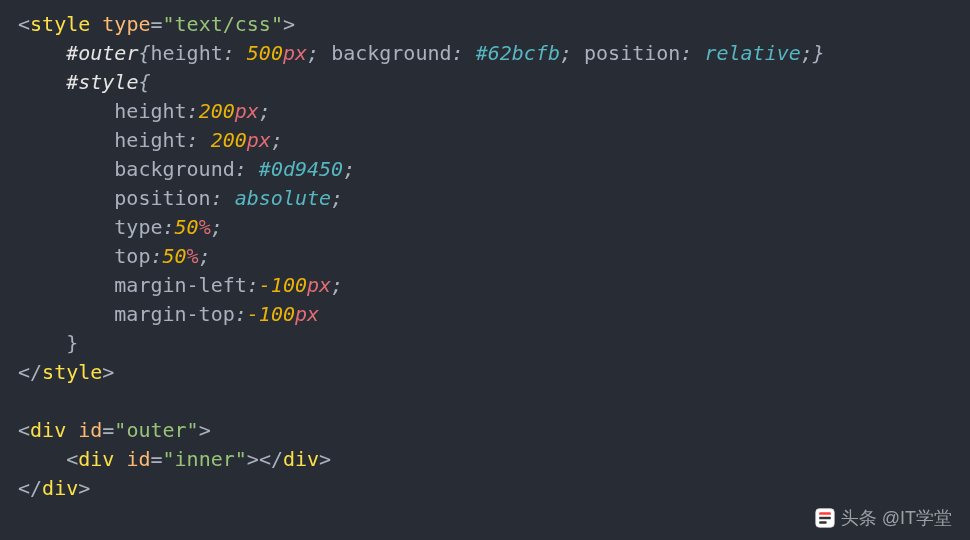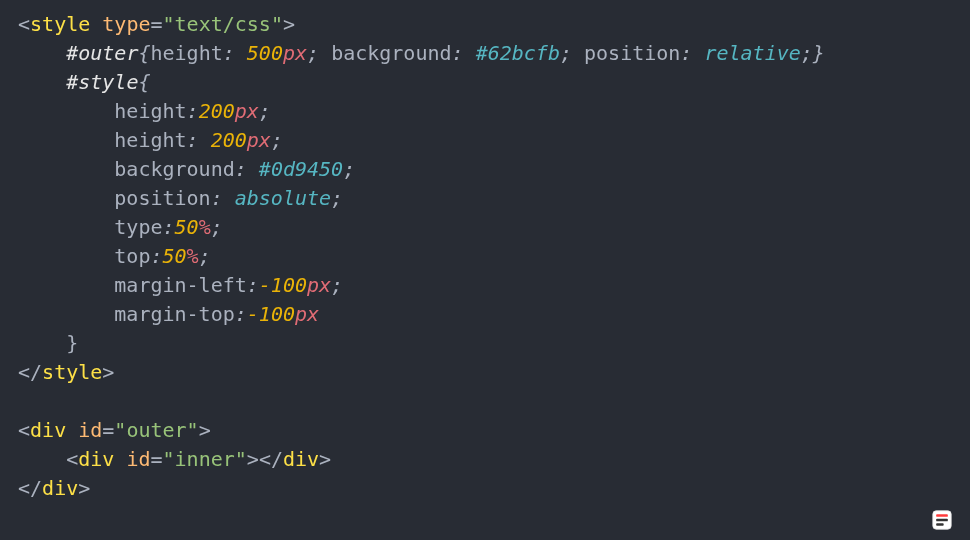--- a/index.html
+++ b/index.html
@@ -80,13 +80,14 @@
 <div class="watermark">
   <span class="logo">
     <svg viewBox="0 0 24 24" width="20" height="20">
       <rect x="1" y="1" width="22" height="22" rx="4" fill="#ffffff"></rect>
       <rect x="1" y="1" width="22" height="22" rx="4" fill="none" stroke="#e8e8e8" stroke-width="1"></rect>
       <rect x="5" y="5" width="14" height="3.2" rx="1" fill="#ff3b3b"></rect>
       <rect x="5" y="10.4" width="14" height="3.2" rx="1" fill="#333333"></rect>
       <rect x="5" y="15.8" width="9" height="3.2" rx="1" fill="#333333"></rect>
     </svg>
   </span>
+  <span>头条 @IT学堂</span>
 </div>
 
 </body></html>

